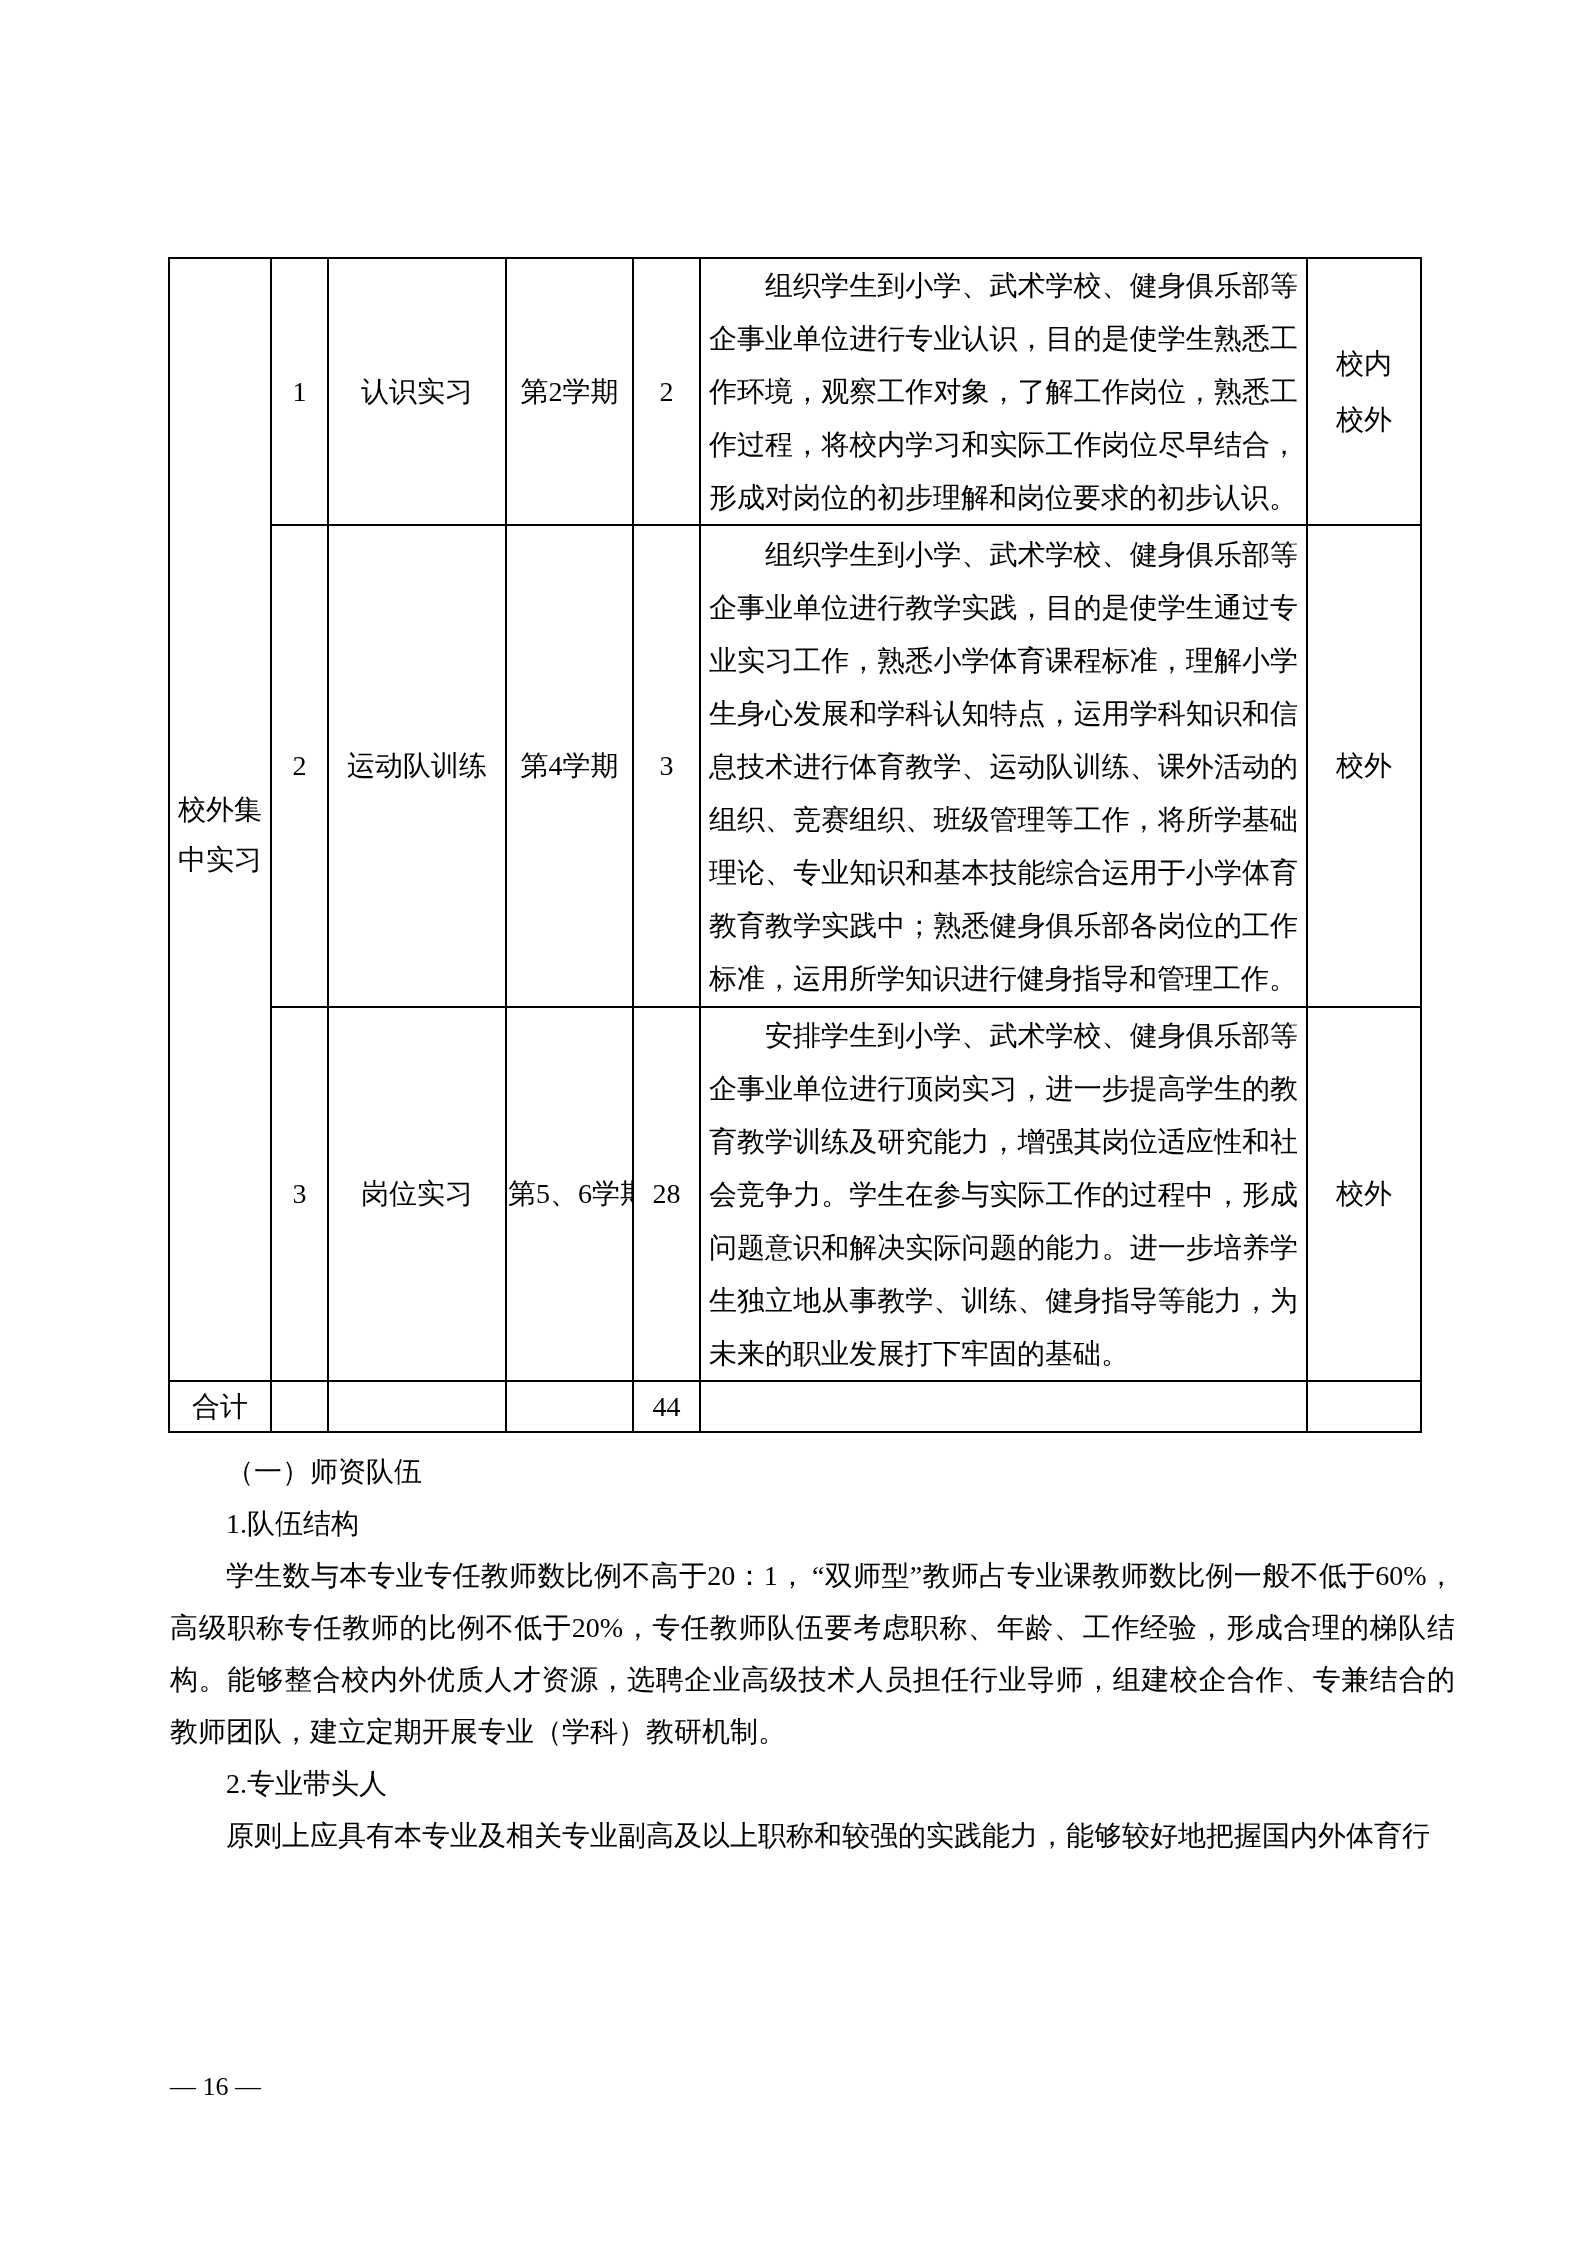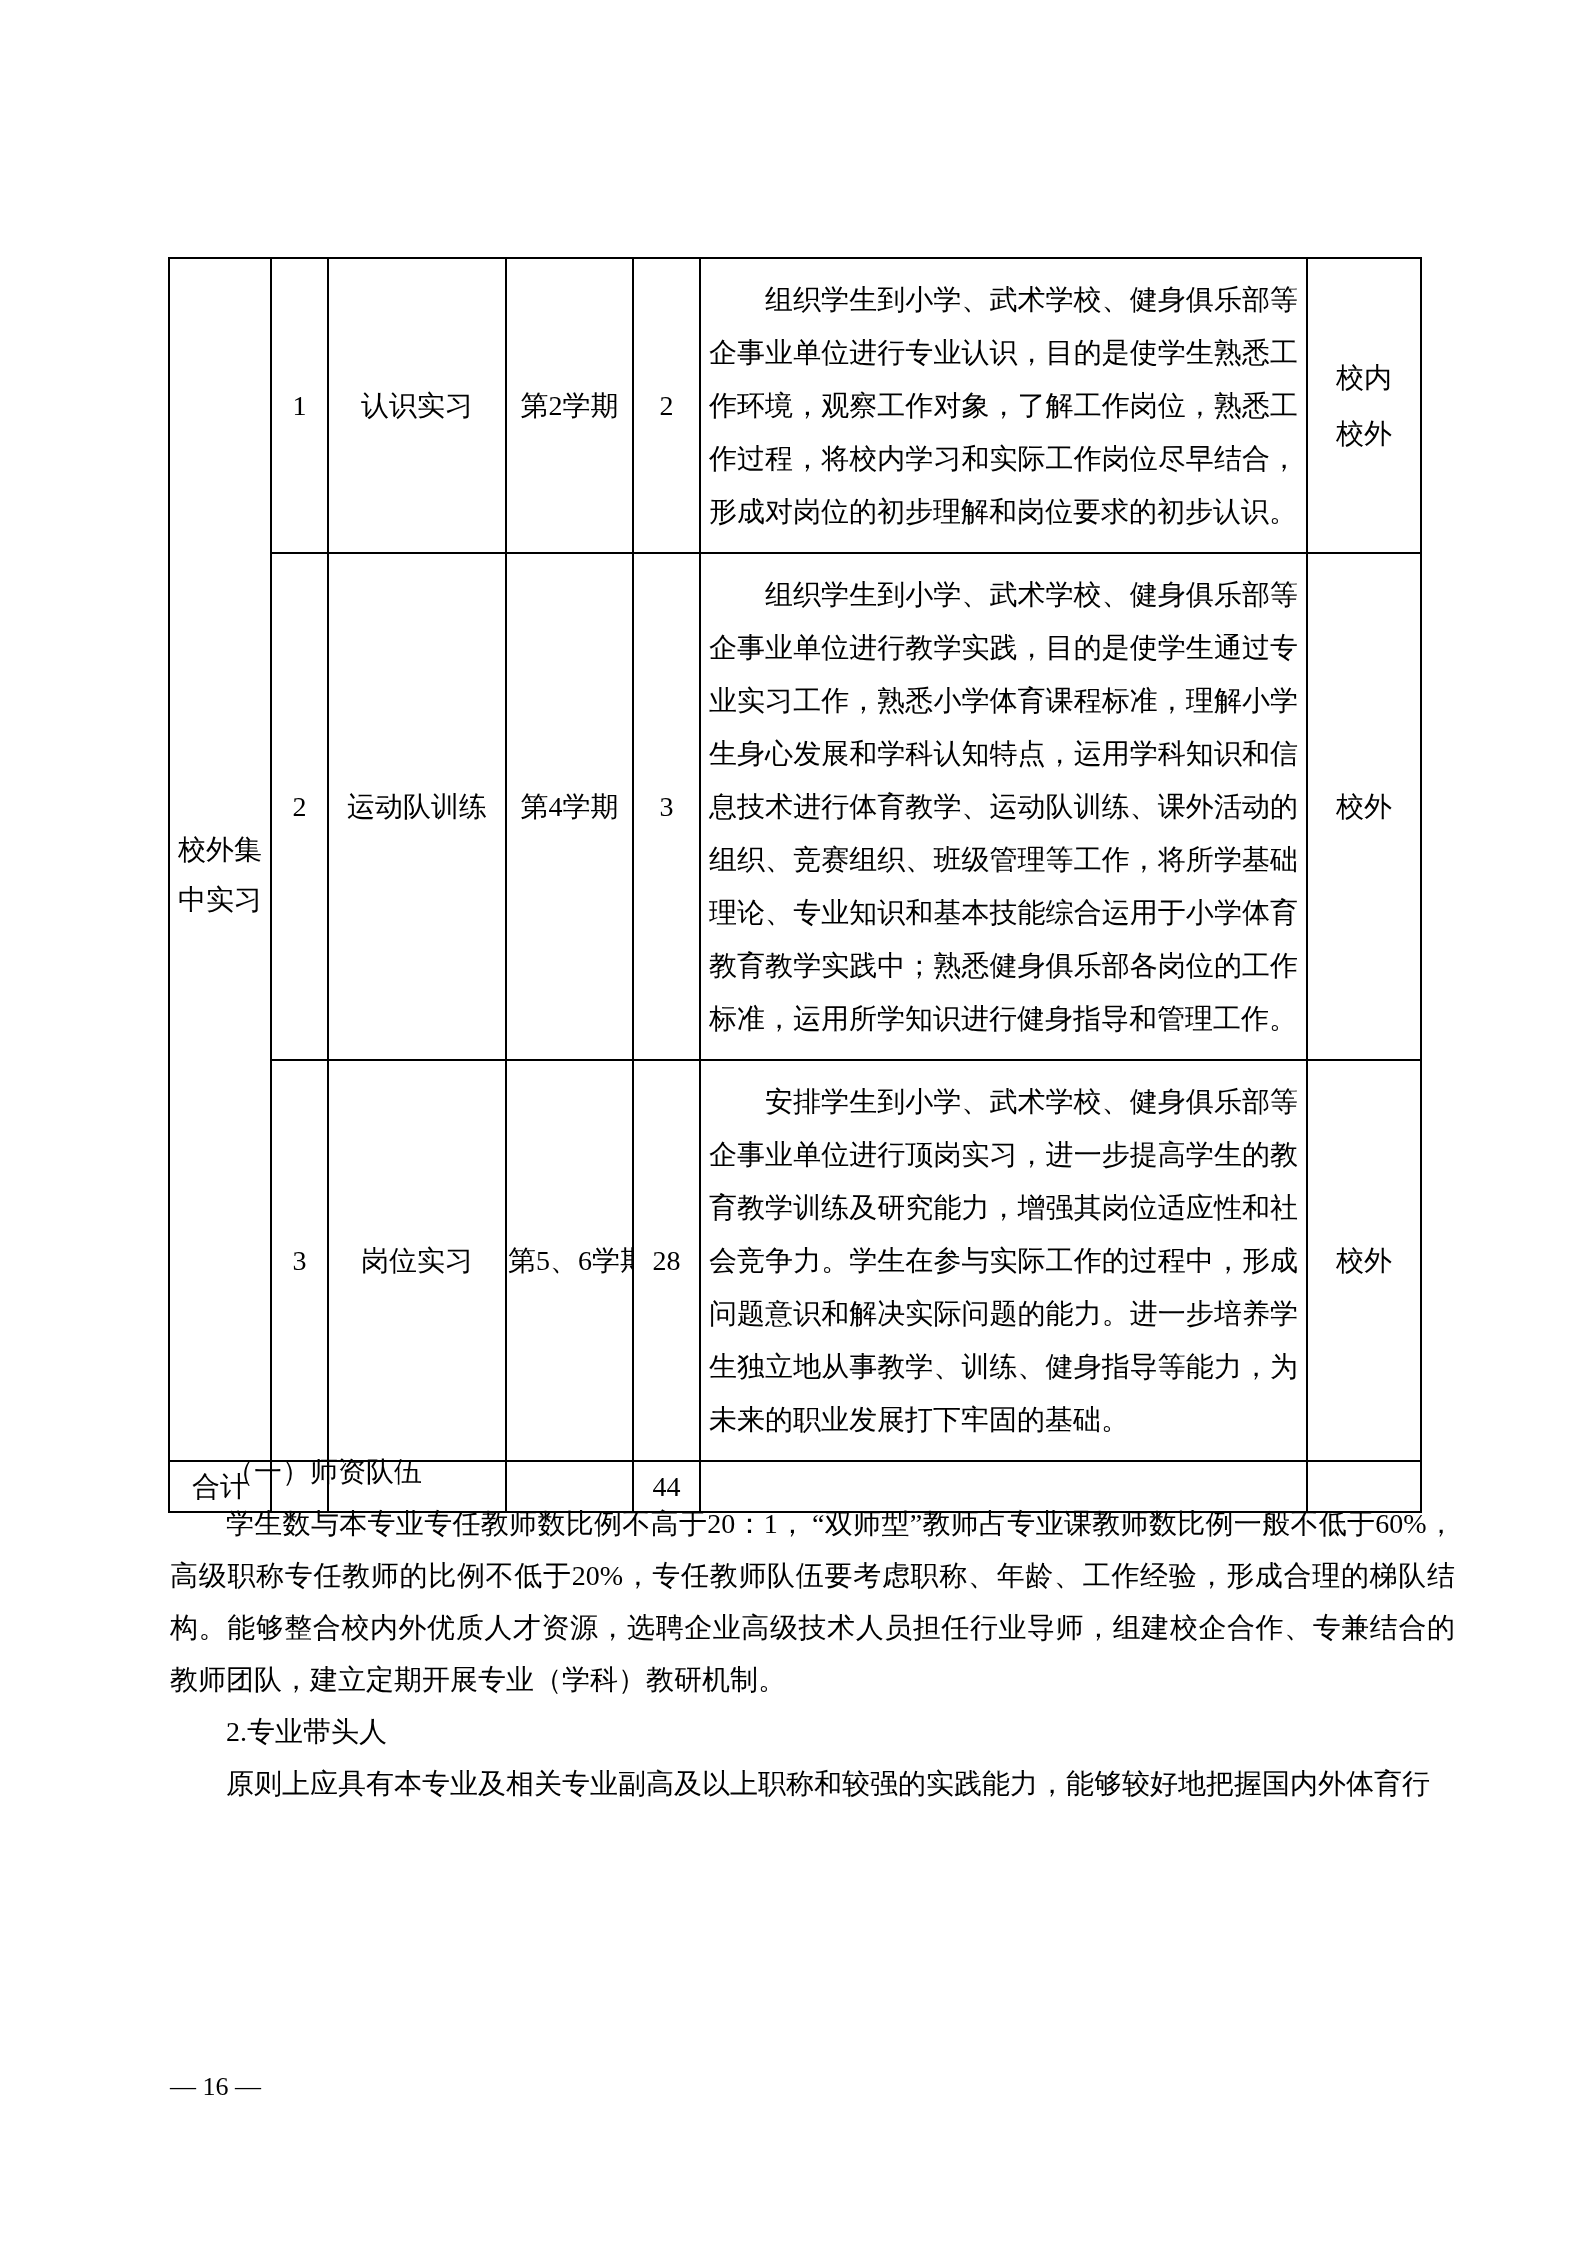--- a/index.html
+++ b/index.html
@@ -28,21 +28,21 @@
   td.cat{
     text-align:center;vertical-align:middle;
     line-height:50px;
     padding:30px 6px 0 6px;
     margin-left:38px;
   }
   td.desc{
     text-align:justify;
     vertical-align:middle;
     line-height:53px;
-    padding:14px 8px;
+    padding:0 8px;
     text-indent:2em;
   }
   td.loc{
     text-align:center;vertical-align:middle;
     line-height:56px;
     white-space:pre-line;
     margin-top:27px;
   }
   .text-block{
     position:absolute;
@@ -110,20 +110,21 @@
       <td class="c"></td>
       <td class="c">44</td>
       <td class="desc"></td>
       <td class="c"></td>
     </tr>
   </tbody>
     </table>
 
   <div class="text-block">
     <p>（一）师资队伍</p>
+    <p>1.队伍结构</p>
     <p class="just">学生数与本专业专任教师数比例不高于20：1， “双师型”教师占专业课教师数比例一般不低于60%，高级职称专任教师的比例不低于20%，专任教师队伍要考虑职称、年龄、工作经验，形成合理的梯队结构。能够整合校内外优质人才资源，选聘企业高级技术人员担任行业导师，组建校企合作、专兼结合的教师团队，建立定期开展专业（学科）教研机制。</p>
     <p>2.专业带头人</p>
     <p class="just">原则上应具有本专业及相关专业副高及以上职称和较强的实践能力，能够较好地把握国内外体育行</p>
   </div>
 
   <div class="footer">— 16 —</div>
 
 </div>
 
 </body></html>

